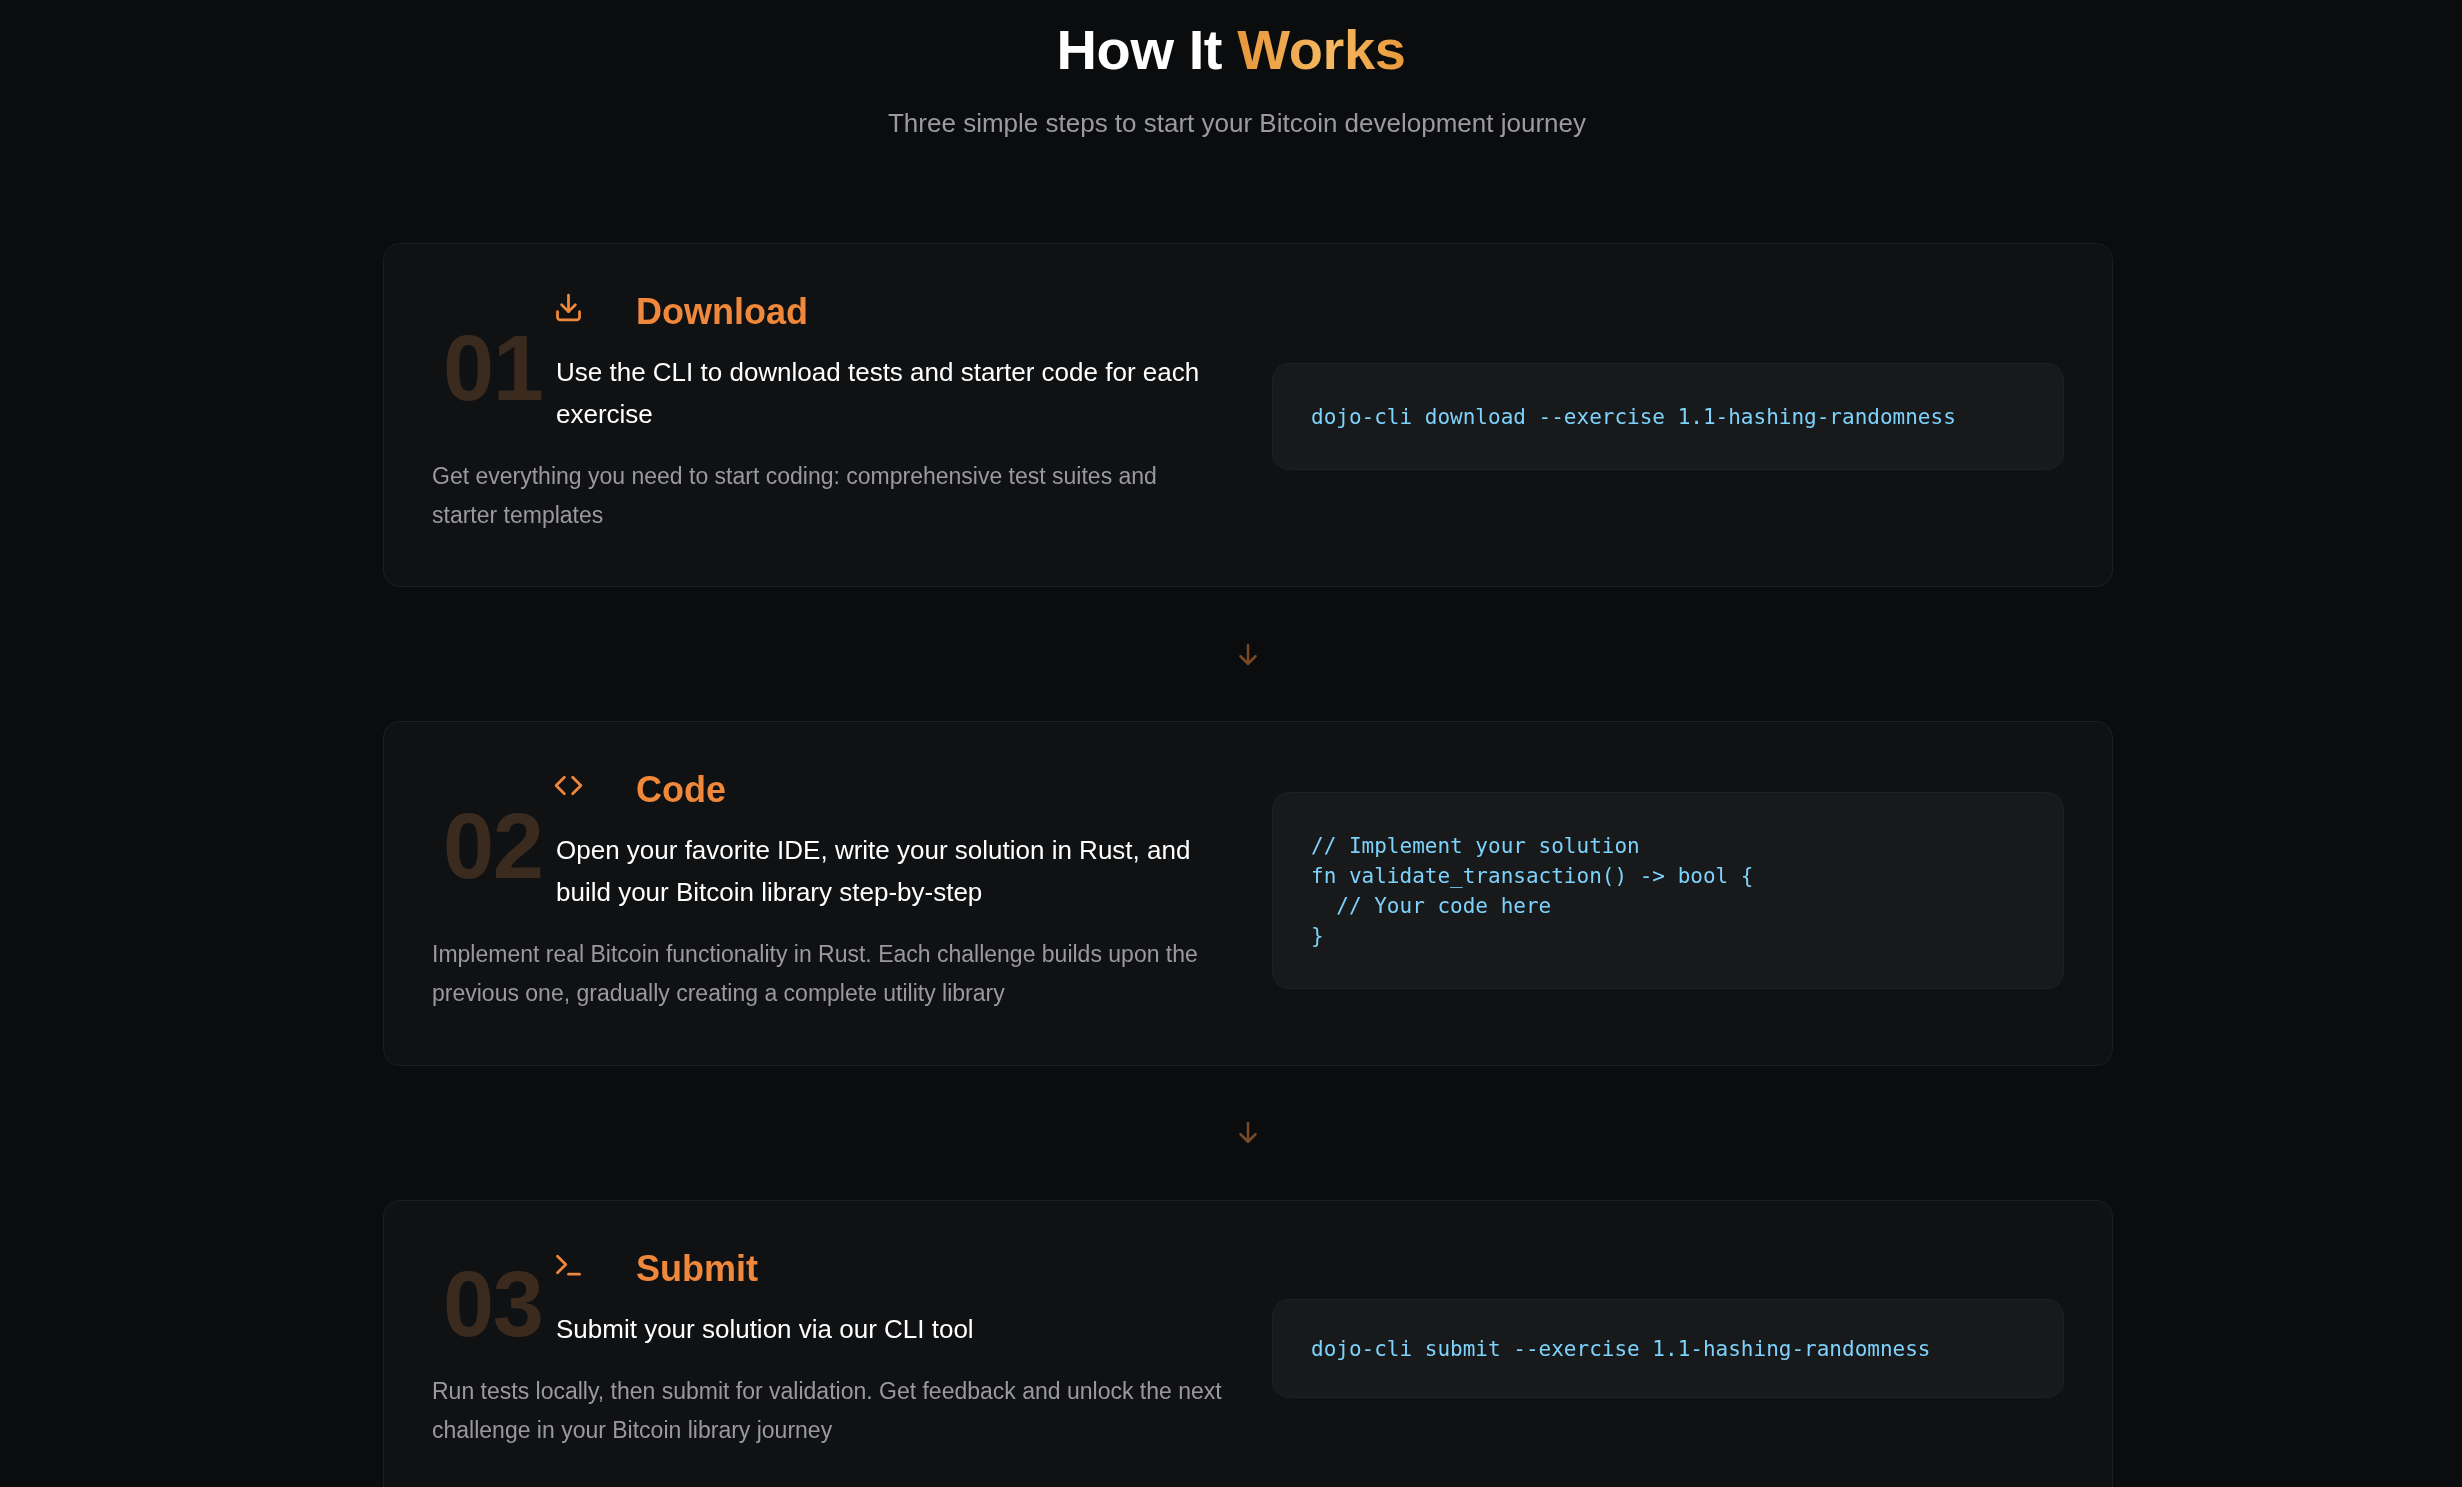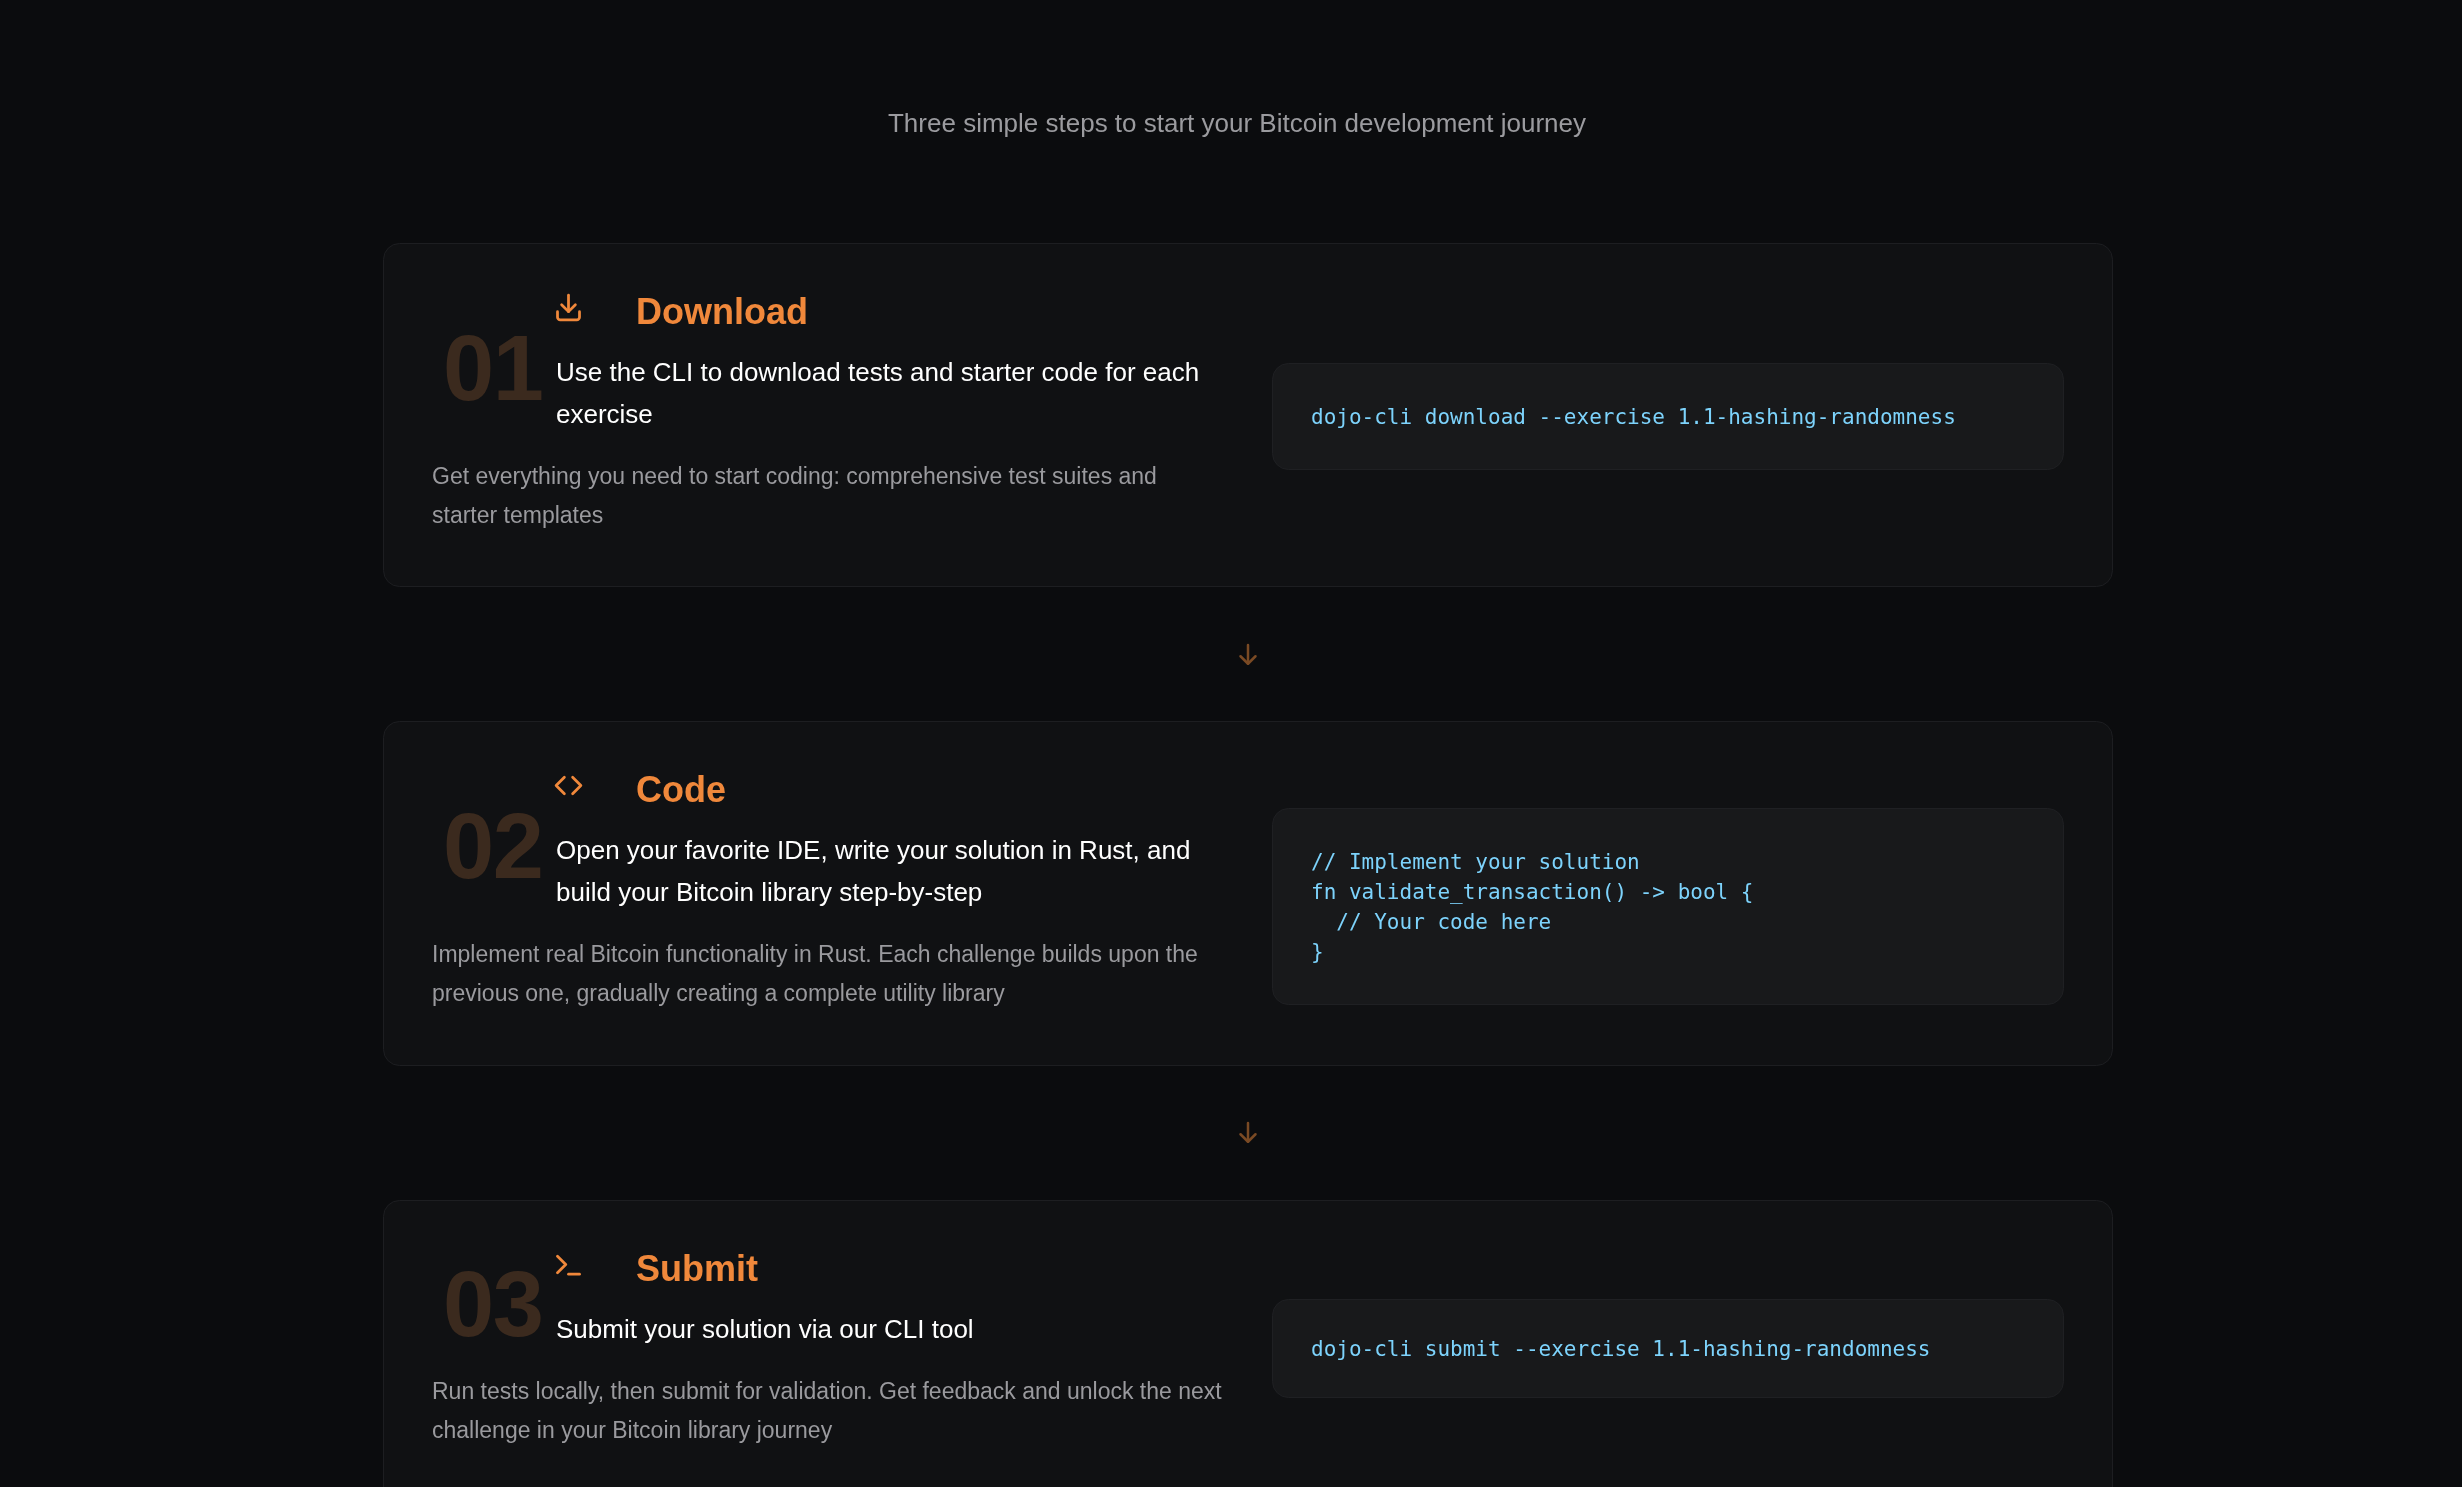--- a/index.html
+++ b/index.html
@@ -138,20 +138,24 @@
     width: 30px;
     height: 30px;
   }
   .arrow svg { width: 30px; height: 30px; }
 </style>
 </head>
 <body>
 
 <div class="section">
 
+  <h1 class="title">
+    <span>How It</span>
+    <span class="accent">Works</span>
+  </h1>
   <p class="subtitle">Three simple steps to start your Bitcoin development journey</p>
 
   <div class="card c1">
     <div class="left">
       <div class="num" style="top:78px">01</div>
       <div class="head" style="top:47px">
         <span class="icon">
           <svg viewBox="0 0 24 24" fill="none" stroke="#f0883b" stroke-width="2" stroke-linecap="round" stroke-linejoin="round">
             <path d="M12 3v12"></path>
               <path d="M7 10l5 5 5-5"></path>
@@ -183,21 +187,21 @@
           <svg viewBox="0 0 24 24" fill="none" stroke="#f0883b" stroke-width="2" stroke-linecap="round" stroke-linejoin="round">
             <path d="M9 6l-6 6 6 6"></path>
               <path d="M15 6l6 6-6 6"></path>
           </svg>
         </span>
         <span class="label">Code</span>
       </div>
       <div class="lead" style="top:107px">Open your favorite IDE, write your solution in Rust, and build your Bitcoin library step-by-step</div>
       <div class="desc" style="top:213px">Implement real Bitcoin functionality in Rust. Each challenge builds upon the previous one, gradually creating a complete utility library</div>
     </div>
-    <div class="code" style="top:86px; height:197px;">
+    <div class="code" style="top:70px; height:197px;">
       <pre>// Implement your solution
 fn validate_transaction() -&gt; bool {
   // Your code here
 }</pre>
     </div>
   </div>
 
   <div class="arrow" style="top:1118px">
     <svg viewBox="0 0 24 24" fill="none" stroke="#7a4a24" stroke-width="2" stroke-linecap="round" stroke-linejoin="round">
       <path d="M12 4v15"></path>

